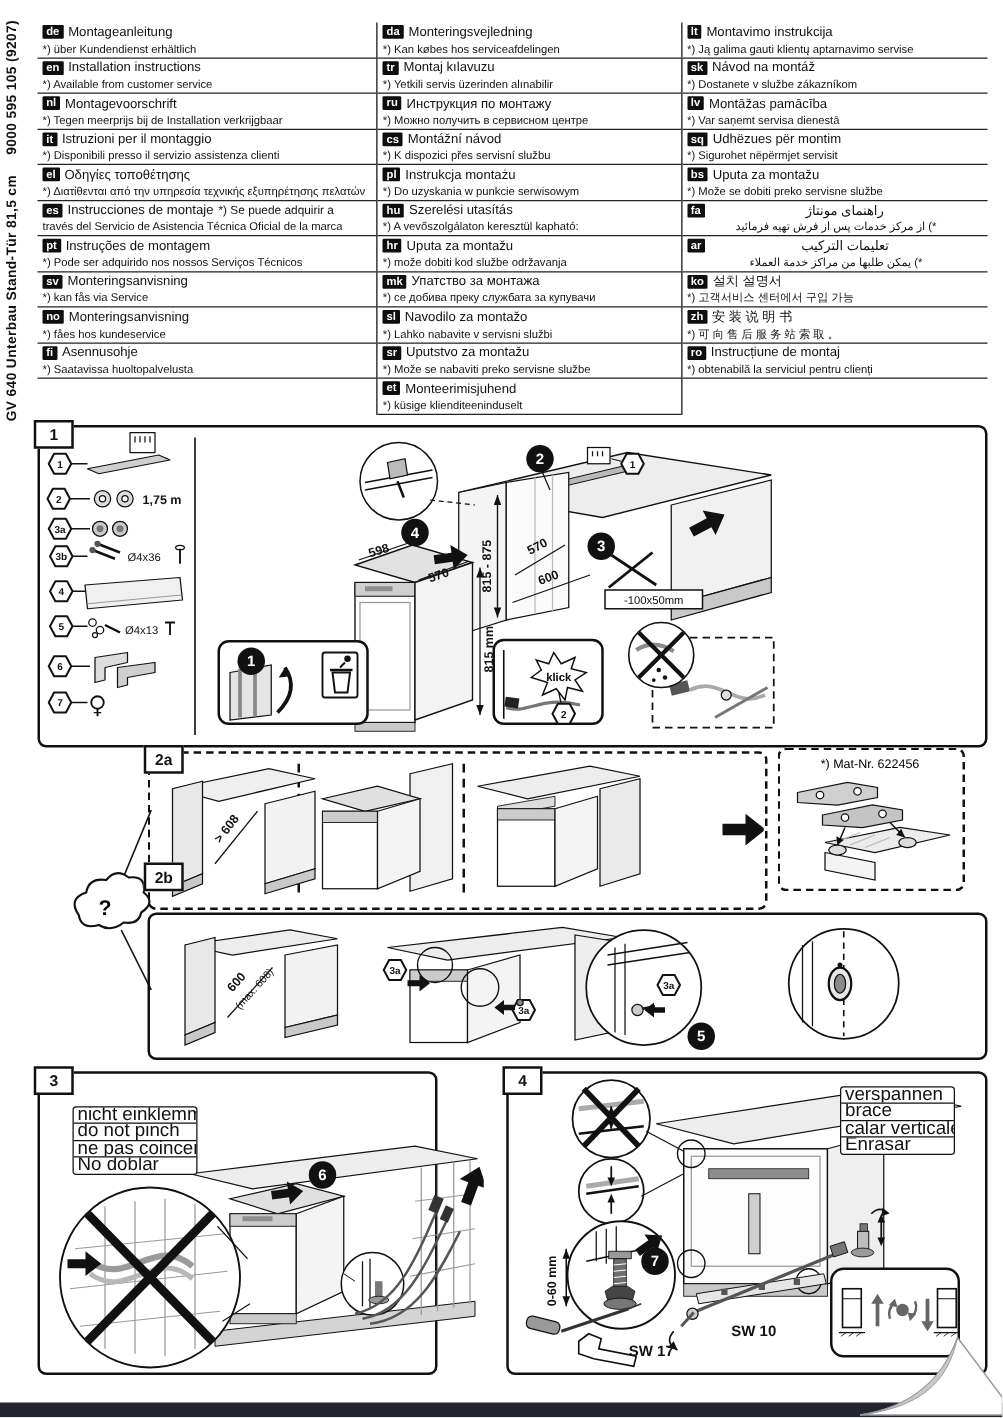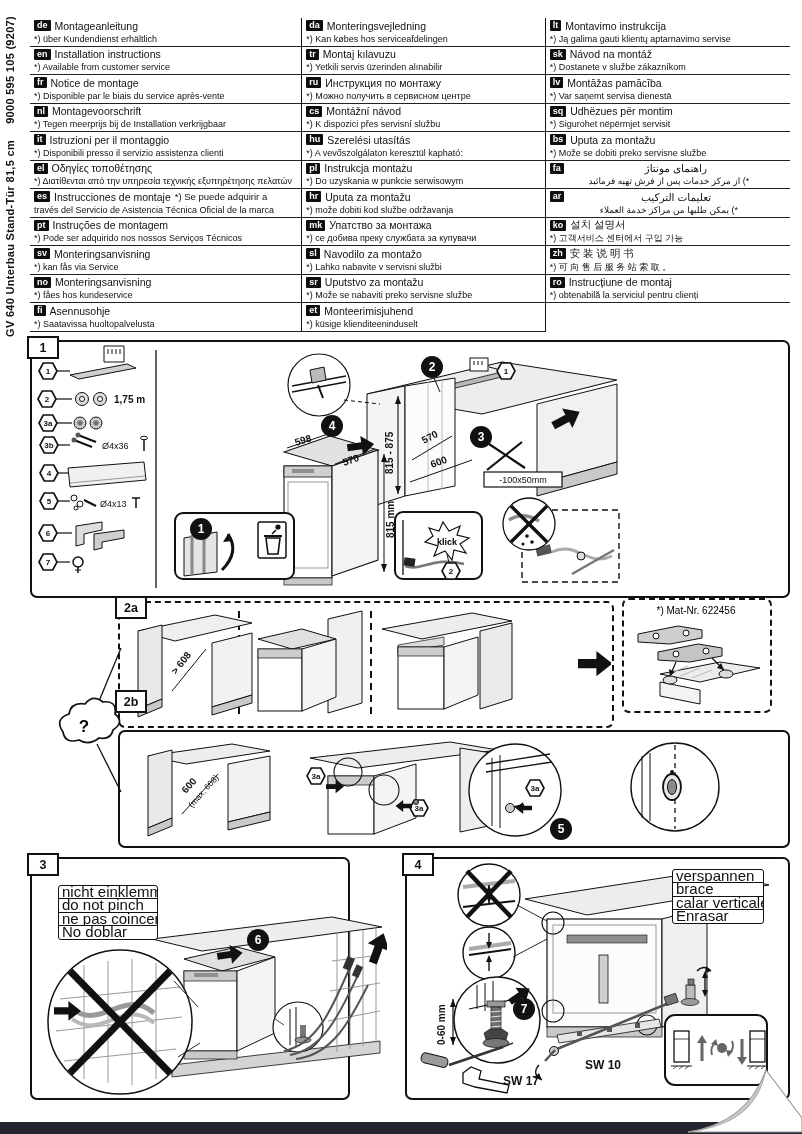--- a/index.html
+++ b/index.html
@@ -80,28 +80,20 @@
 
         <div class="lang-row">
           <div class="l1">
             <span class="tag">en</span>
             <span class="title">Installation instructions</span>
             <span class="inote"></span>
           </div>
           <div class="l2">*) Available from customer service</div>
         </div>
 
-        <div class="lang-row">
-          <div class="l1">
-            <span class="tag">fr</span>
-            <span class="title">Notice de montage</span>
-            <span class="inote"></span>
-          </div>
-          <div class="l2">*) Disponible par le biais du service après-vente</div>
-        </div>
 
         <div class="lang-row">
           <div class="l1">
             <span class="tag">nl</span>
             <span class="title">Montagevoorschrift</span>
             <span class="inote"></span>
           </div>
           <div class="l2">*) Tegen meerprijs bij de Installation verkrijgbaar</div>
         </div>
 
@@ -201,34 +193,34 @@
           <div class="l1">
             <span class="tag">cs</span>
             <span class="title">Montážní návod</span>
             <span class="inote"></span>
           </div>
           <div class="l2">*) K dispozici přes servisní službu</div>
         </div>
 
         <div class="lang-row">
           <div class="l1">
+            <span class="tag">pl</span>
+            <span class="title">Instrukcja montażu</span>
+            <span class="inote"></span>
+          </div>
+          <div class="l2">*) Do uzyskania w punkcie serwisowym</div>
+        </div>
+
+        <div class="lang-row">
+          <div class="l1">
             <span class="tag">hu</span>
             <span class="title">Szerelési utasítás</span>
             <span class="inote"></span>
           </div>
           <div class="l2">*) A vevőszolgálaton keresztül kapható:</div>
-        </div>
-
-        <div class="lang-row">
-          <div class="l1">
-            <span class="tag">pl</span>
-            <span class="title">Instrukcja montażu</span>
-            <span class="inote"></span>
-          </div>
-          <div class="l2">*) Do uzyskania w punkcie serwisowym</div>
         </div>
 
         <div class="lang-row">
           <div class="l1">
             <span class="tag">hr</span>
             <span class="title">Uputa za montažu</span>
             <span class="inote"></span>
           </div>
           <div class="l2">*) može dobiti kod službe održavanja</div>
         </div>

